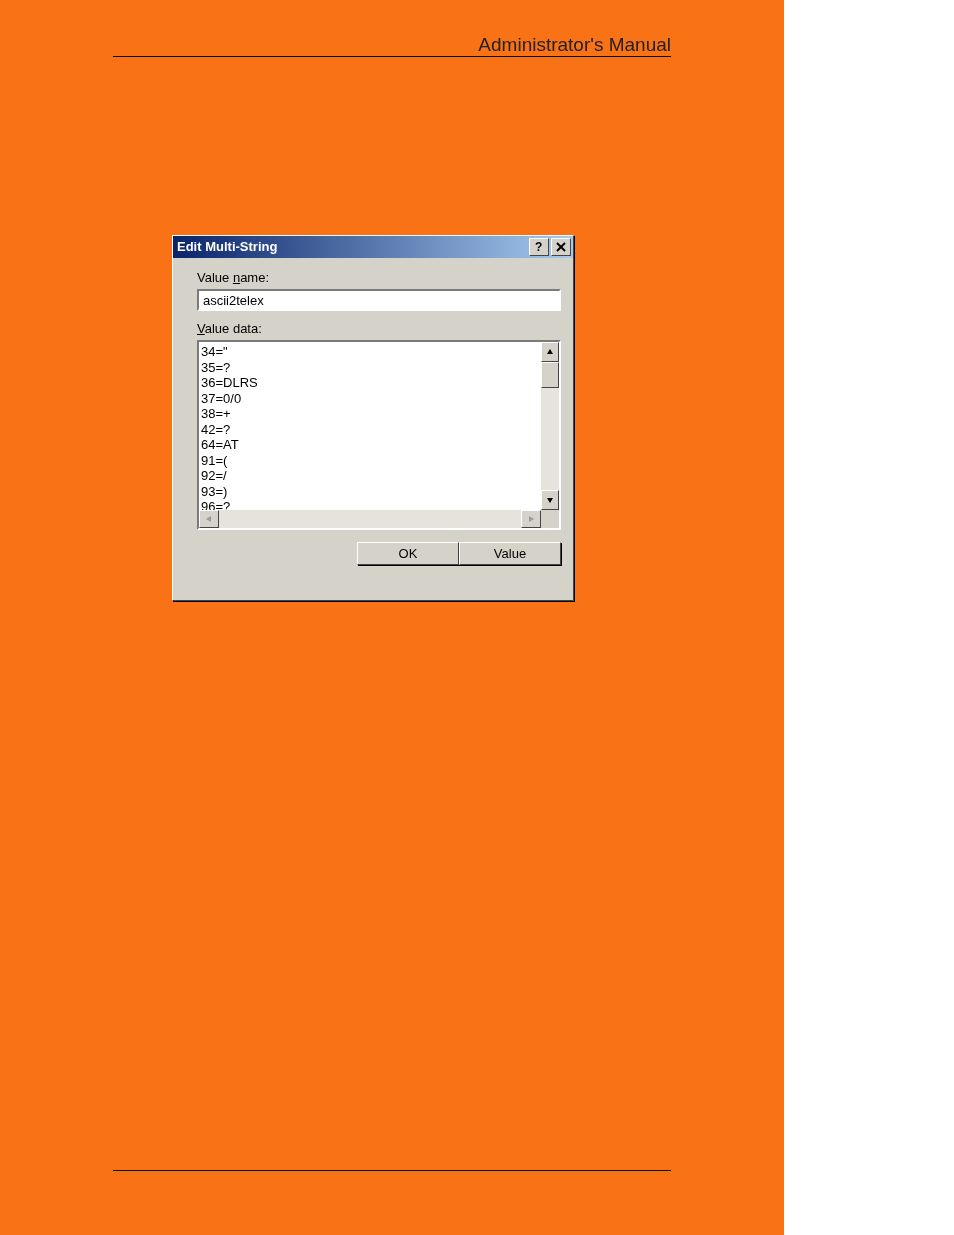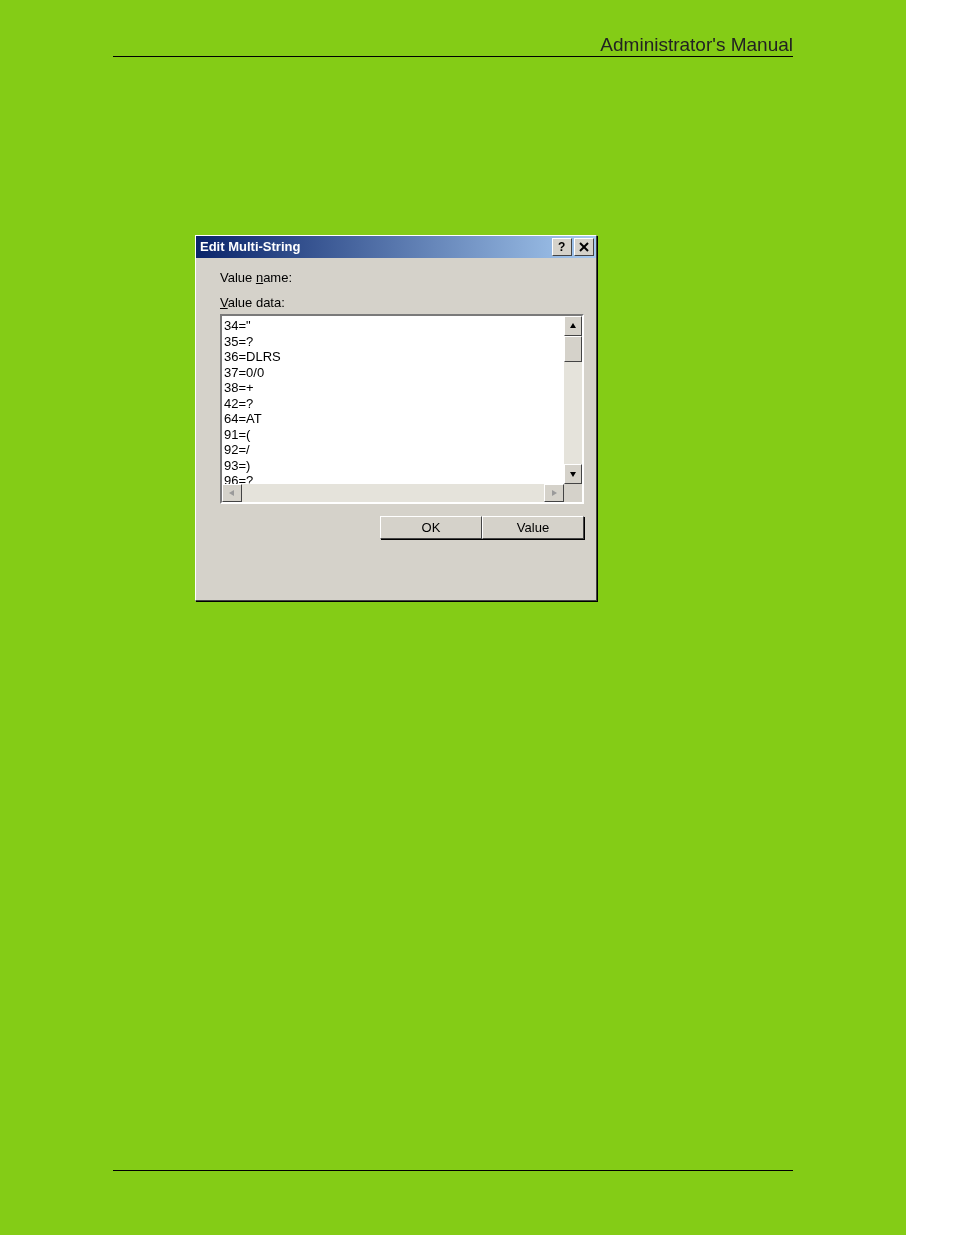--- a/index.html
+++ b/index.html
@@ -5,23 +5,23 @@
   html, body {
     margin: 0;
     padding: 0;
     background: #ffffff;
     font-family: "Times New Roman", Times, serif;
     color: #000;
     width: 954px;
   }
   .page {
     position: relative;
-    width: 906px;
+    width: 784px;
     height: 1235px;
-    background: #84cc16;
+    background: #f97316;
   }
   .header-right {
     position: absolute;
     top: 34px;
     right: 113px;
     font-size: 19px;
     font-family: Arial, Helvetica, sans-serif;
     color: #222;
   }
   .header-rule {
@@ -35,21 +35,21 @@
     position: absolute;
     bottom: 64px;
     left: 113px;
     right: 113px;
     border-top: 1px solid #000;
   }
 
   
   .dialog {
     position: absolute;
-    left: 195px;
+    left: 172px;
     top: 235px;
     width: 400px;
     height: 364px;
     background: #d5d2ca;
     border-left: 1px solid #fff;
     border-top: 1px solid #fff;
     border-right: 1px solid #444;
     border-bottom: 1px solid #444;
     box-shadow: 1px 1px 0 #000;
     font-family: Tahoma, Arial, sans-serif;
@@ -240,20 +240,21 @@
           <line x1="1" y1="1" x2="9" y2="9" stroke="#000" stroke-width="2"></line>
           <line x1="9" y1="1" x2="1" y2="9" stroke="#000" stroke-width="2"></line>
         </svg>
       </div>
     </div>
 
     <div class="client">
       <div class="field-label">
         <span>Value </span><span class="ul">n</span><span>ame:</span>
       </div>
+      <input class="textbox" type="text" readonly="" value="ascii2telex" style="">
 
       <div class="field-label" style="margin-top:10px;">
         <span class="ul">V</span><span>alue data:</span>
       </div>
 
       <div class="textarea-wrap value-data">
         <div class="vd-lines" id="vd-lines">34="
 35=?
 36=DLRS
 37=0/0

